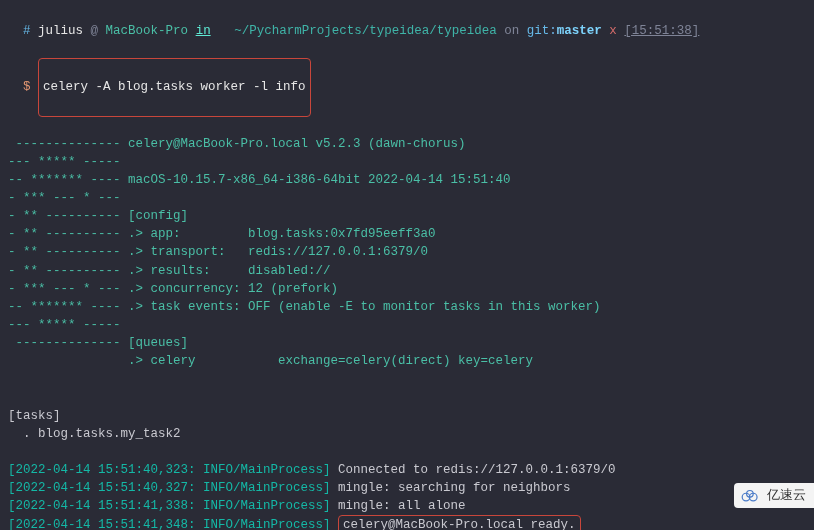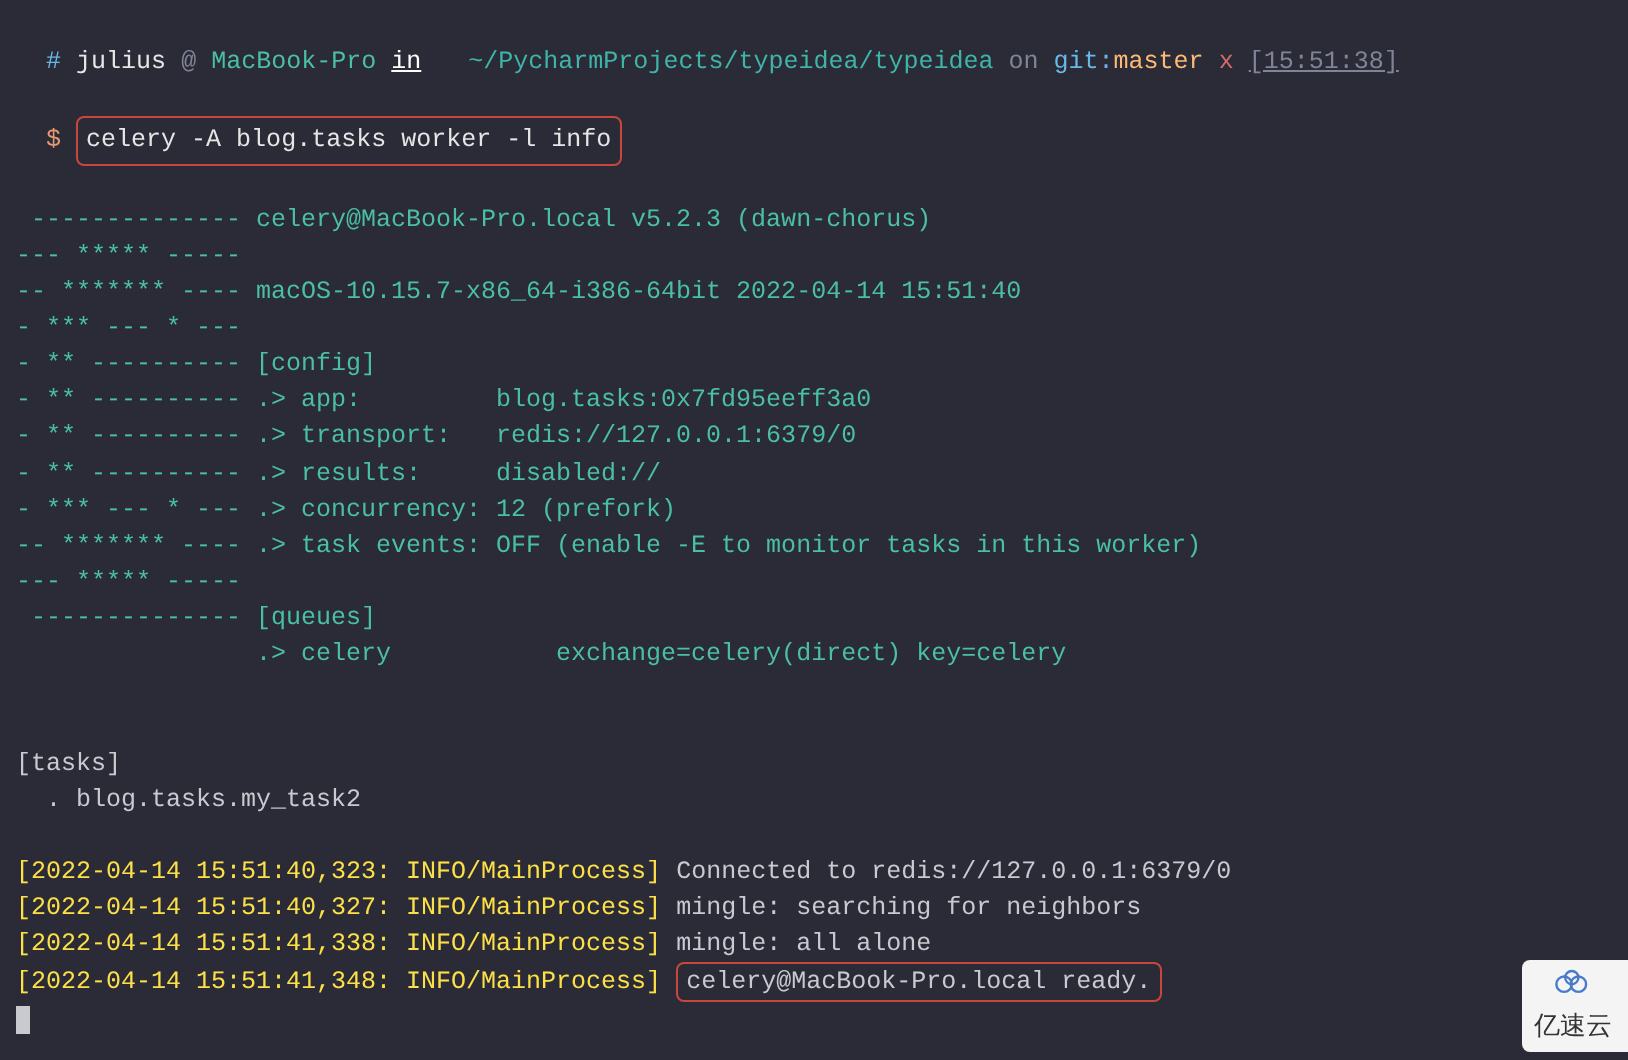--- a/index.html
+++ b/index.html
@@ -19,64 +19,63 @@
       position: relative;
       overflow: hidden;
     }
     .line {
       white-space: pre;
     }
     .prompt-hash { color: #66b9e8; }
     .user { color: #e6e6e6; }
     .at { color: #7f8497; }
     .host { color: #4abfa6; }
-    .in-txt { color: #ffffff; text-decoration: underline; }
+    .in-txt { color: #5eead4; text-decoration: underline; }
     .path { color: #3fb4a8; margin-left: 16px; }
     .on { color: #7f8497; }
     .git { color: #66b9e8; }
     .colon { color: #6fb4e8; }
-    .branch { color: #fdba74; }
+    .branch { color: #7dd3fc; font-weight: bold; }
     .x-mark { color: #d46b6a; }
     .time { color: #7f8497; text-decoration: underline; }
     .dollar { color: #e69873; }
     .cmd { color: #e6e6e6; }
     .banner { color: #4abfa6; }
     .brackets-white { color: #c9c9d0; }
-    .log-bracket { color: #fde047; }
+    .log-bracket { color: #14b8a6; }
     .log-content { color: #c9c9d0; text-align: center; }
     .red-box {
       border: 1.5px solid #c8463b;
       border-radius: 4px;
-      padding: 2px 4px;
+      padding: 19px 4px;
       display: inline-block;
     }
     .red-box-tight {
       border: 1.5px solid #c8463b;
       border-radius: 4px;
       padding: 0 4px;
       display: inline-block;
     }
     .cursor {
       display: inline-block;
       width: 7px;
       height: 14px;
       background: #c9c9d0;
       vertical-align: middle;
     }
     .watermark {
       position: absolute;
       right: 0;
-      bottom: 4px;
+      bottom: 22px;
       display: flex;
       align-items: center;
       gap: 5px;
       background: rgba(255,255,255,0.95);
       padding: 3px 8px 3px 6px;
       border-radius: 4px 0 0 4px;
-      flex-direction: column;
     }
     .wm-icon {
       width: 22px;
       height: 16px;
     }
     .wm-text {
       color: #333;
       font-family: sans-serif;
       font-size: 13px;
       font-weight: 500;

